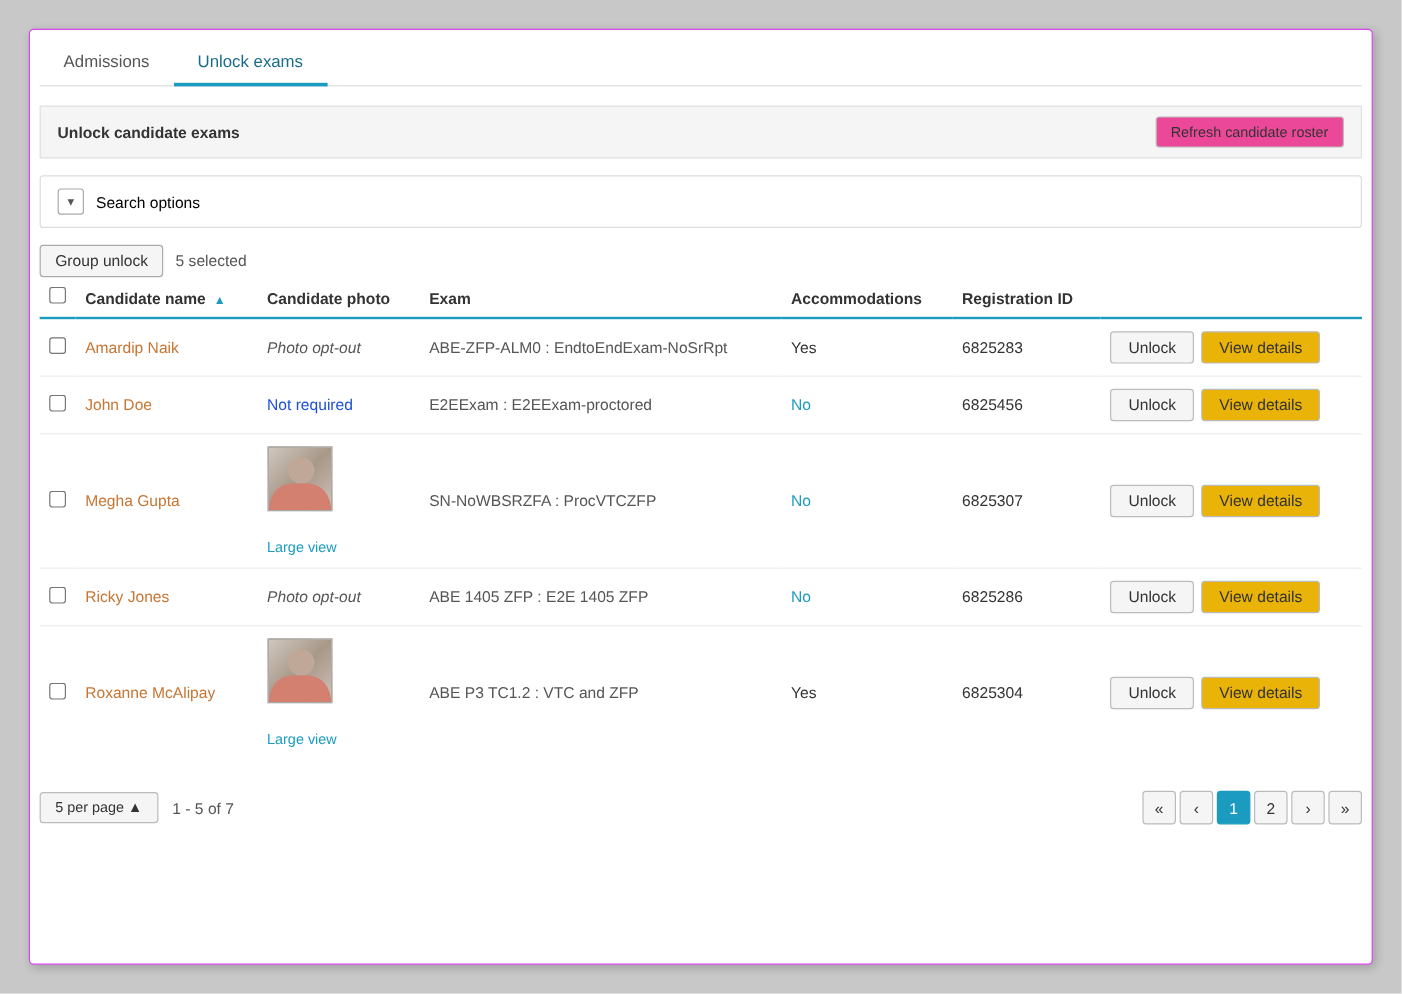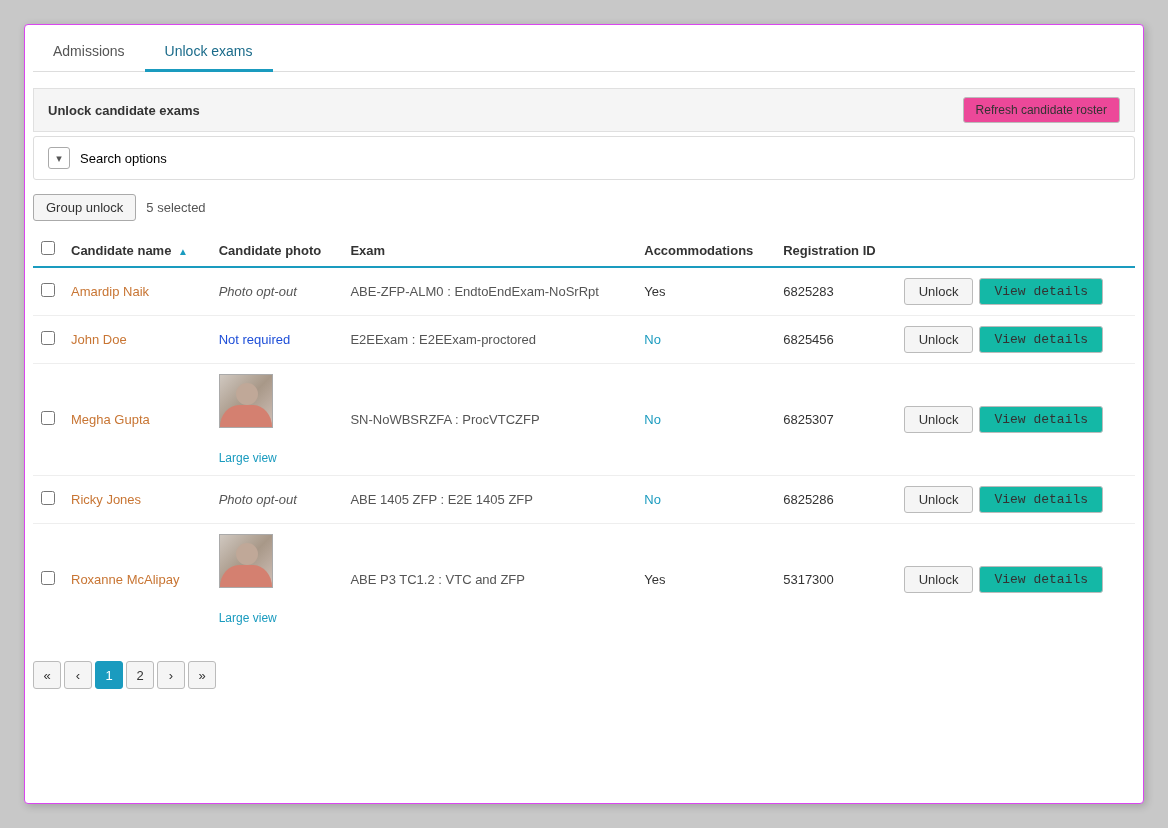--- a/index.html
+++ b/index.html
@@ -41,21 +41,21 @@
       font-weight: normal;
     }
     
     .header-bar {
       display: flex;
       justify-content: space-between;
       align-items: center;
       background: #f5f5f5;
       border: 1px solid #e0e0e0;
       padding: 8px 14px;
-      margin-bottom: 4px;
+      margin-bottom: 14px;
     }
     .header-bar-title {
       font-size: 13px;
       color: #333;
       font-weight: bold;
     }
     .btn {
       padding: 5px 12px;
       border: 1px solid #bbb;
       background: #ec4899;
@@ -83,21 +83,20 @@
       align-items: center;
       justify-content: center;
       margin-right: 10px;
       font-size: 11px;
       color: #555;
     }
     
     .group-unlock-row {
       display: flex;
       align-items: center;
-      margin-bottom: 12px;
       gap: 10px;
     }
     .btn-group-unlock {
       padding: 5px 12px;
       border: 1px solid #aaa;
       background: #f5f5f5;
       border-radius: 3px;
       cursor: pointer;
       font-size: 13px;
       color: #333;
@@ -205,27 +204,26 @@
       background: #f5f5f5;
       border-radius: 3px;
       cursor: pointer;
       font-size: 13px;
       color: #333;
       white-space: nowrap;
     }
     .btn-view {
       padding: 5px 14px;
       border: 1px solid #bbb;
-      background: #14b8a6;
+      background: #eab308;
       border-radius: 3px;
       cursor: pointer;
       font-size: 13px;
       color: #333;
       white-space: nowrap;
-      font-family: Liberation Mono, monospace;
     }
     
     .cb {
       width: 14px;
       height: 14px;
       cursor: pointer;
     }
     
     .pagination-bar {
       display: flex;
@@ -396,32 +394,38 @@
           <td><input type="checkbox" class="cb" style=""></td>
           <td><span class="candidate-name">Roxanne McAlipay</span></td>
           <td>
         <div class="photo-cell">
           <div class="photo-img"></div>
           <a class="large-view">Large view</a>
         </div>
           </td>
           <td><span class="exam-text">ABE P3 TC1.2 : VTC and ZFP</span></td>
           <td><span class="yes-text">Yes</span></td>
-          <td><span>5317300</span></td>
+          <td><span>6825304</span></td>
           <td>
       <div class="action-buttons">
         <button class="btn-unlock">Unlock</button>
         <button class="btn-view">View details</button>
       </div>
           </td>
         </tr>
       </tbody>
   </table>
 
   <div class="pagination-bar">
+    <div class="pagination-left">
+      <button class="per-page-btn">
+        <span>5 per page</span> ▲
+      </button>
+      <span class="page-info">1 - 5 of 7</span>
+    </div>
     <div class="pagination-right">
       <button class="page-btn">
         <span>«</span>
       </button>
       <button class="page-btn">
         <span>‹</span>
       </button>
       <button class="page-btn active">1</button>
       <button class="page-btn">2</button>
       <button class="page-btn">

